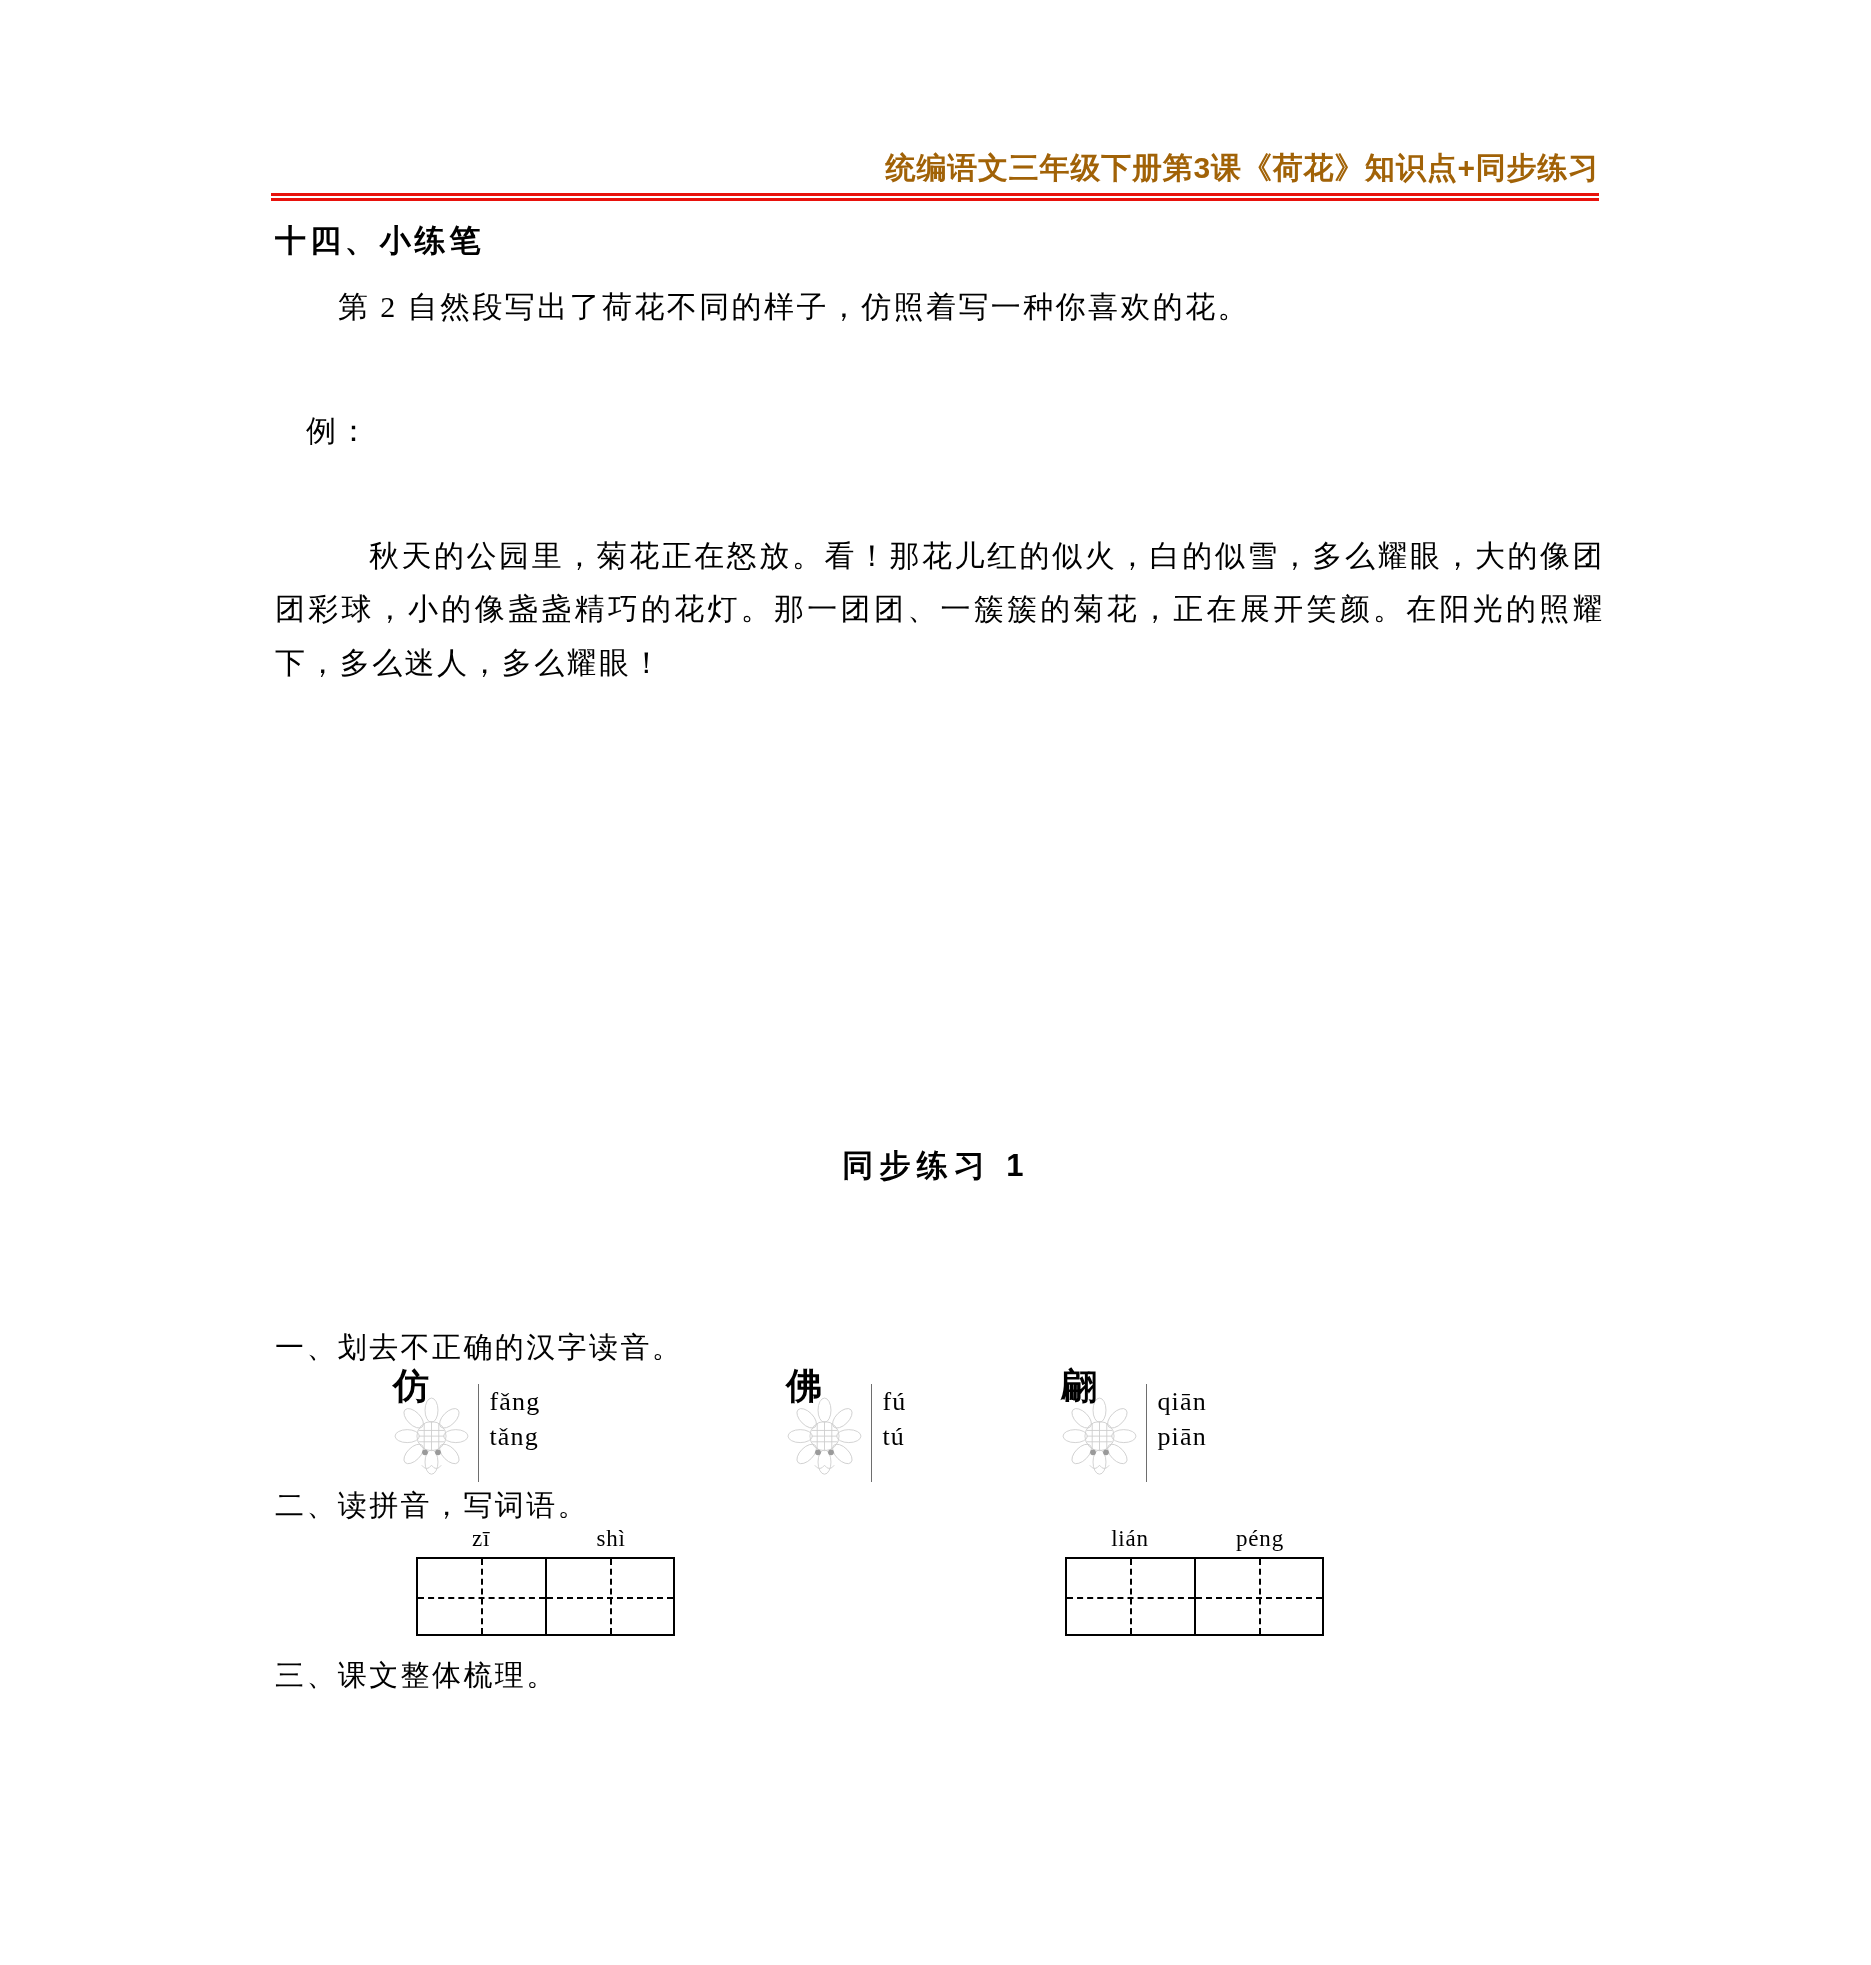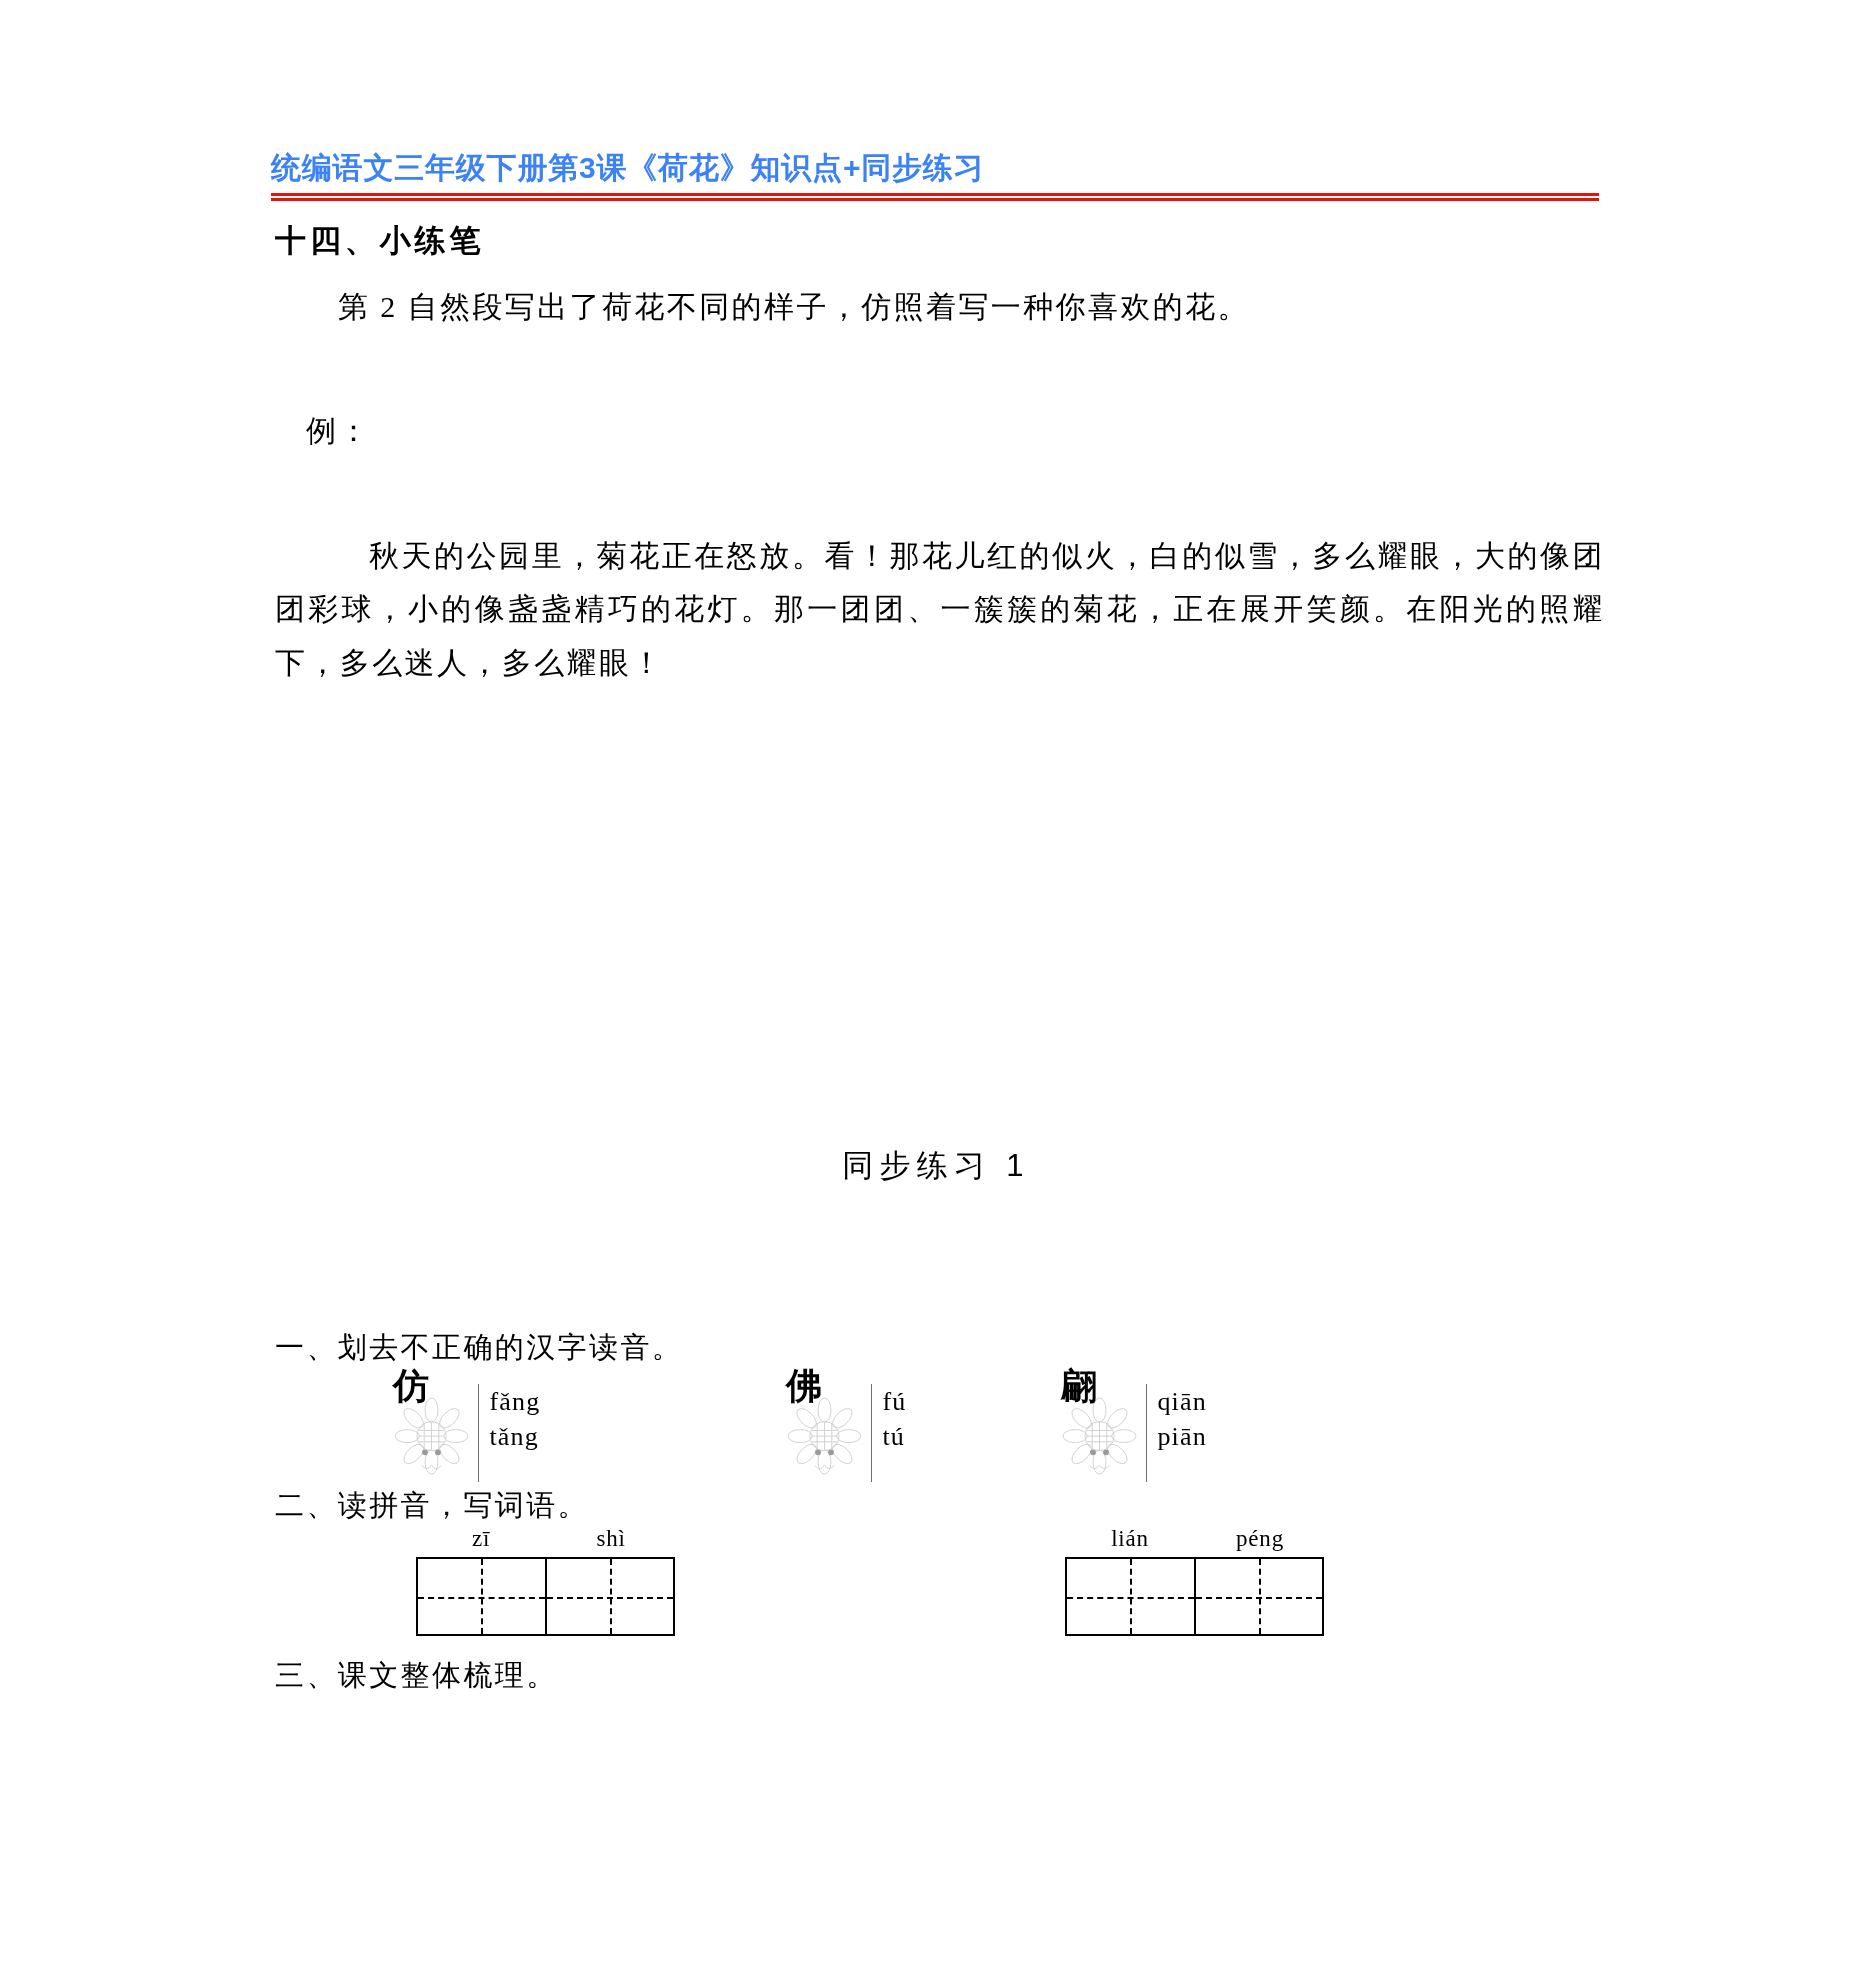--- a/index.html
+++ b/index.html
@@ -24,26 +24,26 @@
   }
 
   
   .header-block {
     position: absolute;
     left: 271px;
     top: 149px;
     width: 1328px;
   }
   .header-title {
-    text-align: left;
+    text-align: right;
     font-family: "Liberation Sans", "DejaVu Sans", sans-serif;
     font-weight: bold;
     font-size: 30px;
     letter-spacing: 0.8px;
-    color: #3b82f6;
+    color: #a16207;
     line-height: 1.25;
     white-space: nowrap;
   }
   .header-rule {
     margin-top: 6.3px;
     height: 7.9px;
     position: relative;
   }
   .header-rule .bar {
     position: absolute;
@@ -86,21 +86,21 @@
   .para.indent3 { text-indent: 94px; }
 
   .spacer-big { height: 456px; }
   .spacer-mid { height: 141px; }
   .spacer-sm  { height: 71px; }
 
   
   .practice-title {
     text-align: center;
     font-family: "Liberation Sans", "DejaVu Sans", sans-serif;
-    font-weight: normal;
+    font-weight: bold;
     font-size: 31px;
     letter-spacing: 6.3px;
     white-space: nowrap;
   }
 
   
   .ex-heading {
     font-family: "Liberation Sans", "DejaVu Sans", sans-serif;
     font-weight: normal;
     font-size: 29px;

